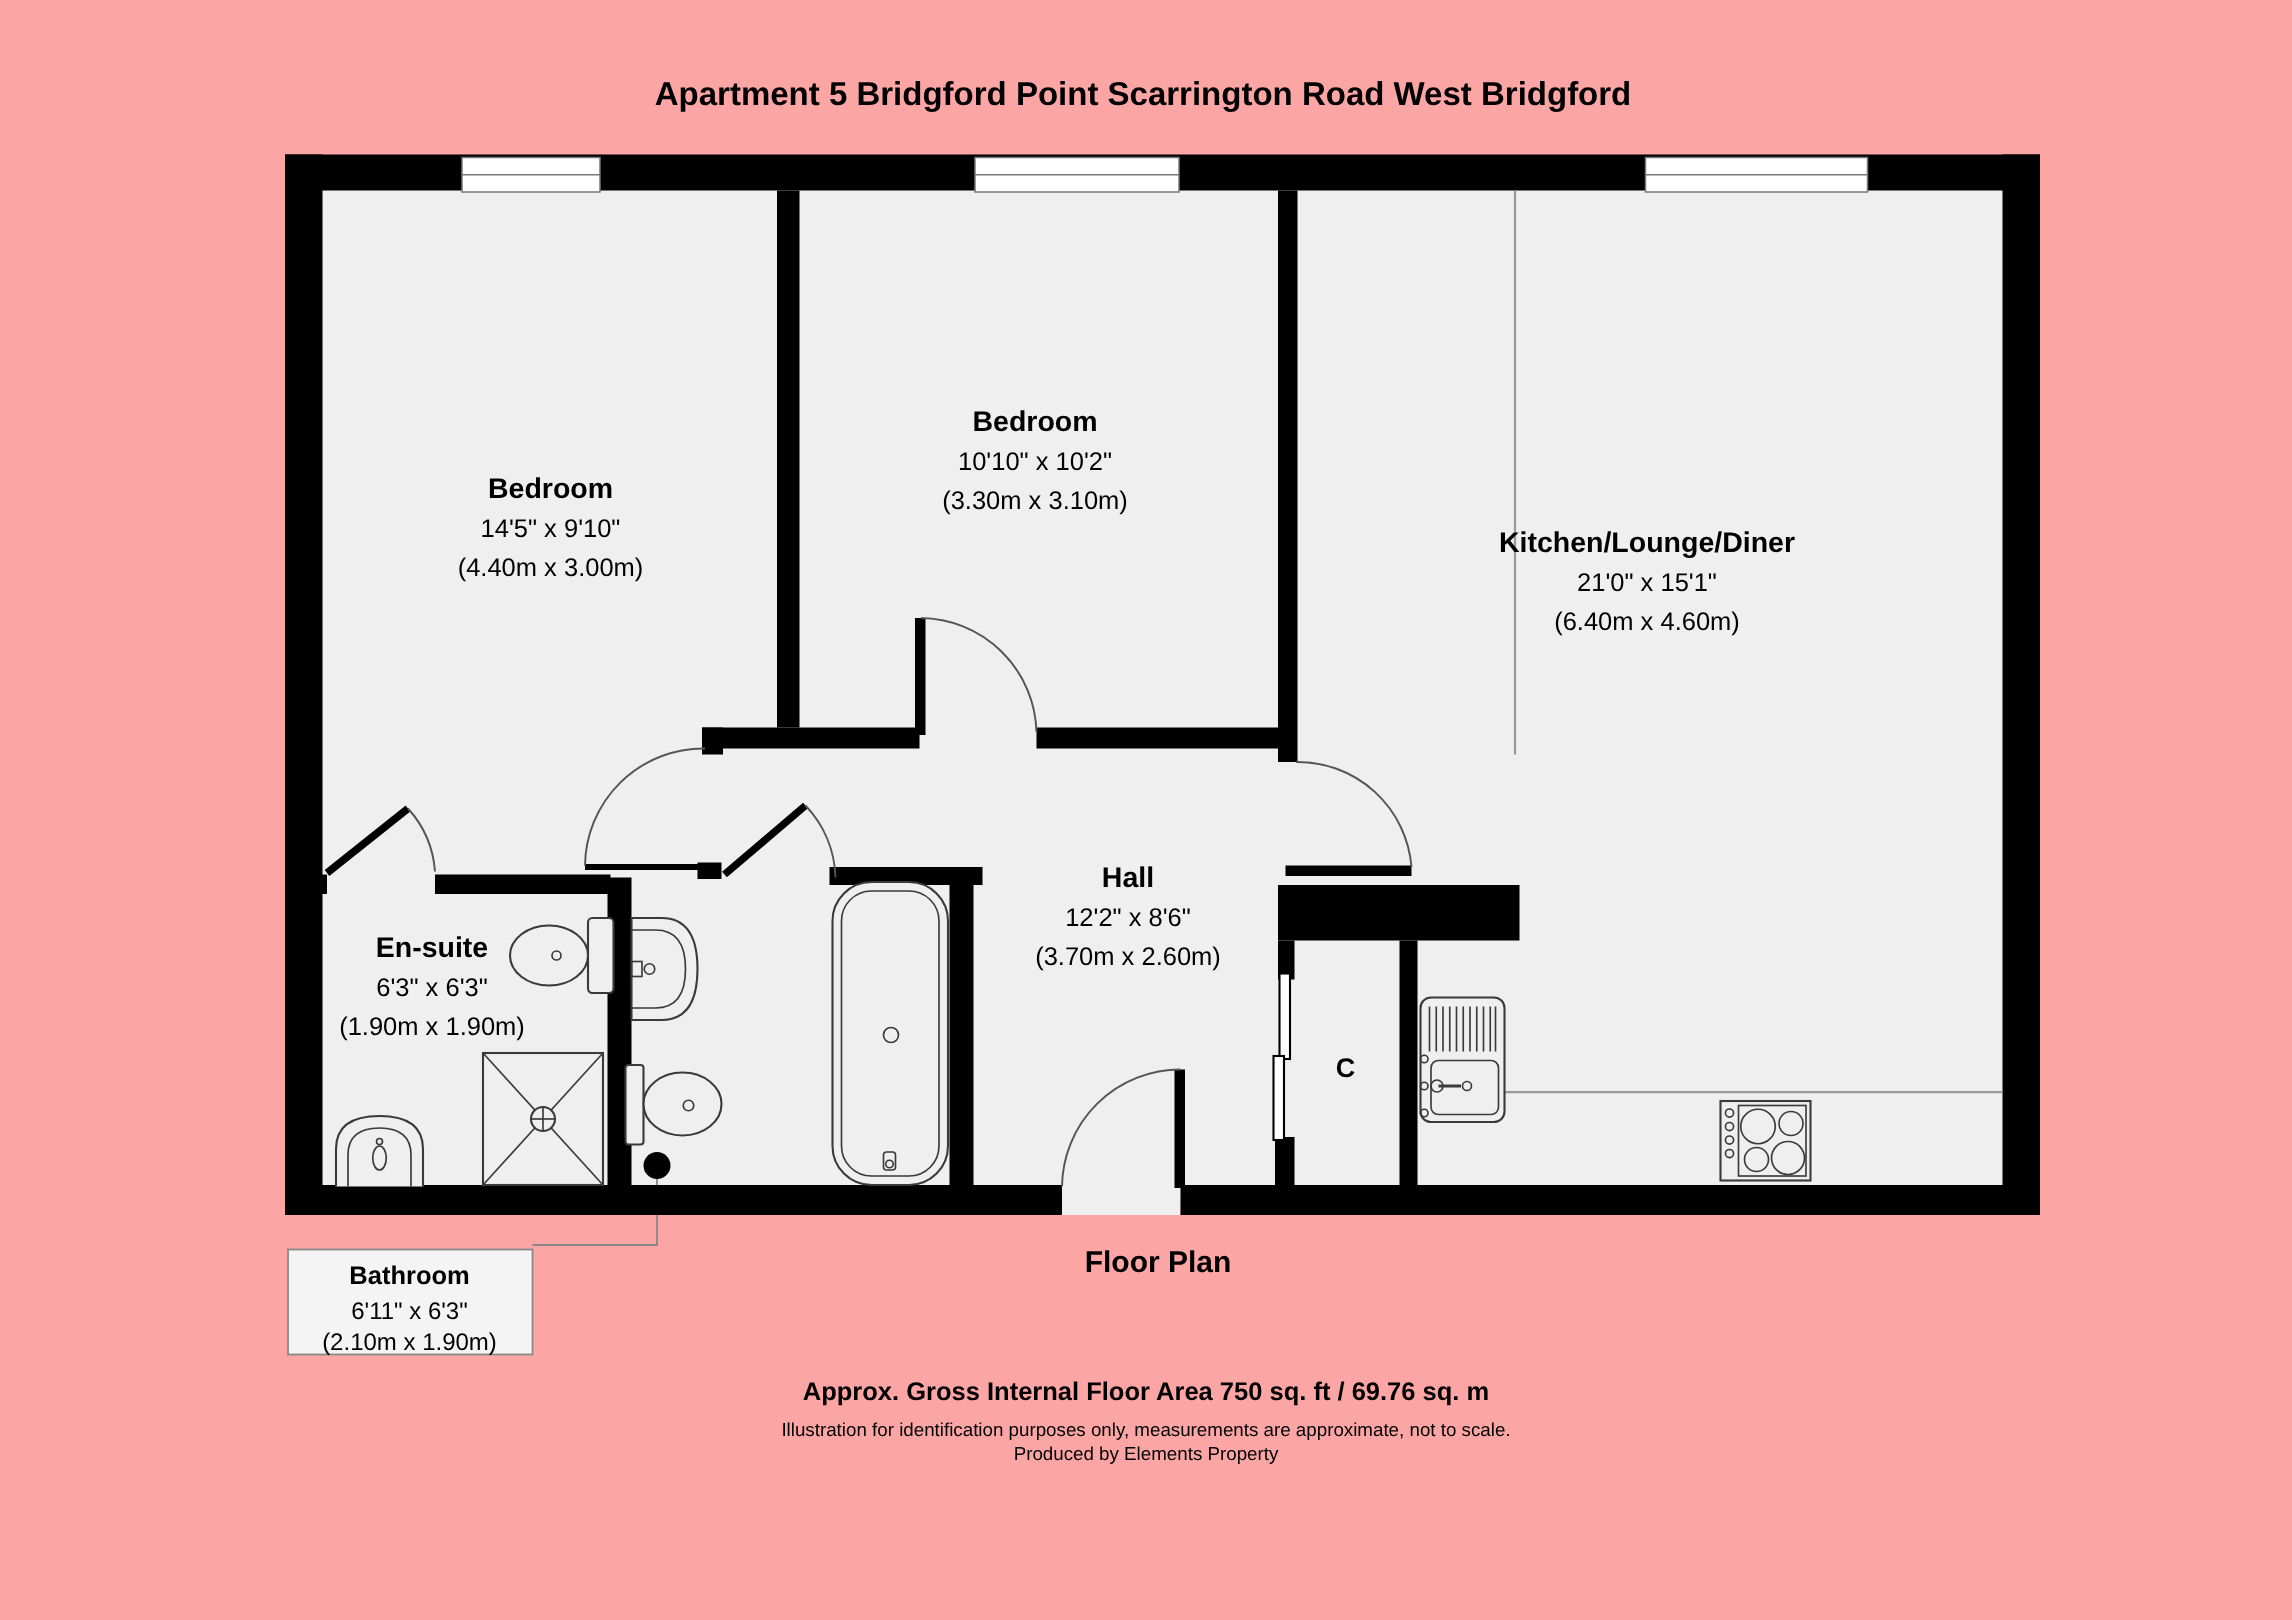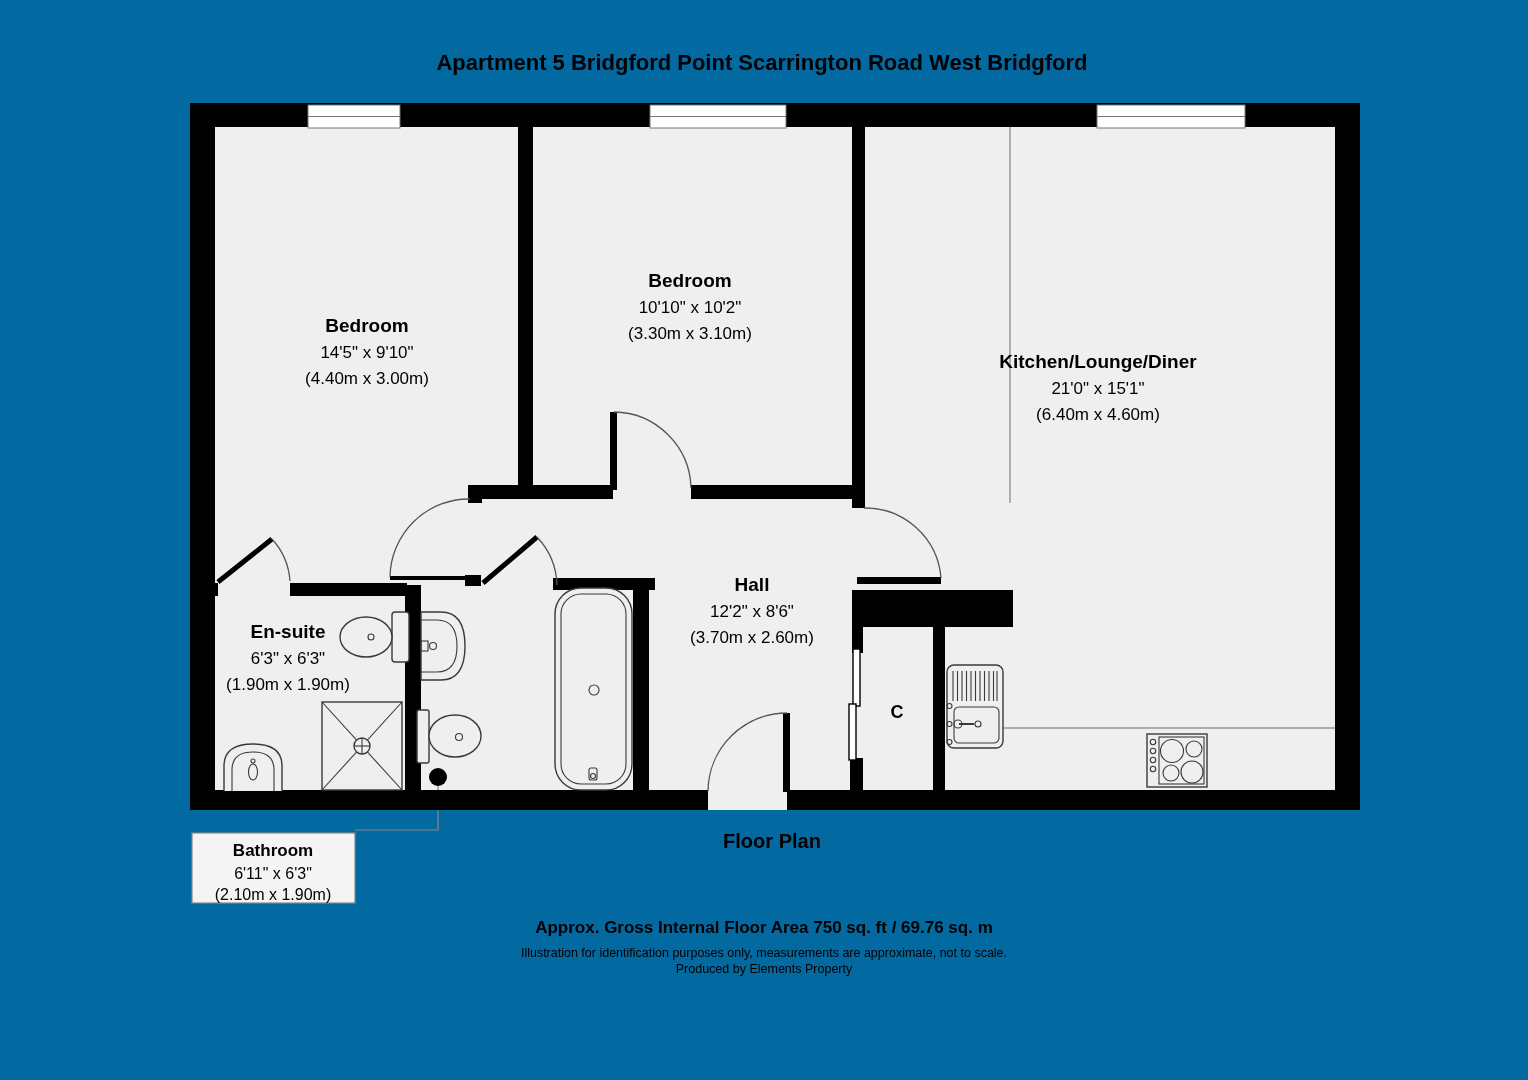--- a/index.html
+++ b/index.html
@@ -1,17 +1,17 @@
 <!DOCTYPE html>
 <html><head>
 <meta charset="utf-8">
 <style>
   html,body{margin:0;padding:0;}
   body{background:#f5f5f5;}
-  .page{position:relative;width:1528px;height:1080px;background:#0369a1;overflow:hidden;
+  .page{position:relative;width:1528px;height:1080px;background:#fca5a5;overflow:hidden;
         font-family:"Liberation Sans", sans-serif;}
   svg{display:block;width:1528px;height:1080px;}
   .wall{fill:#000;stroke:none;}
   .floor{fill:#efefef;stroke:none;}
   .win{fill:#ffffff;stroke:#777;stroke-width:1;}
   .winline{stroke:#777;stroke-width:1;}
   .arc{fill:none;stroke:#555;stroke-width:1.3;}
   .leaf{stroke:#000;stroke-width:5;}
   .fx{fill:#efefef;stroke:#3a3a3a;stroke-width:1.4;}
   .fxthin{fill:none;stroke:#3a3a3a;stroke-width:1.1;}

